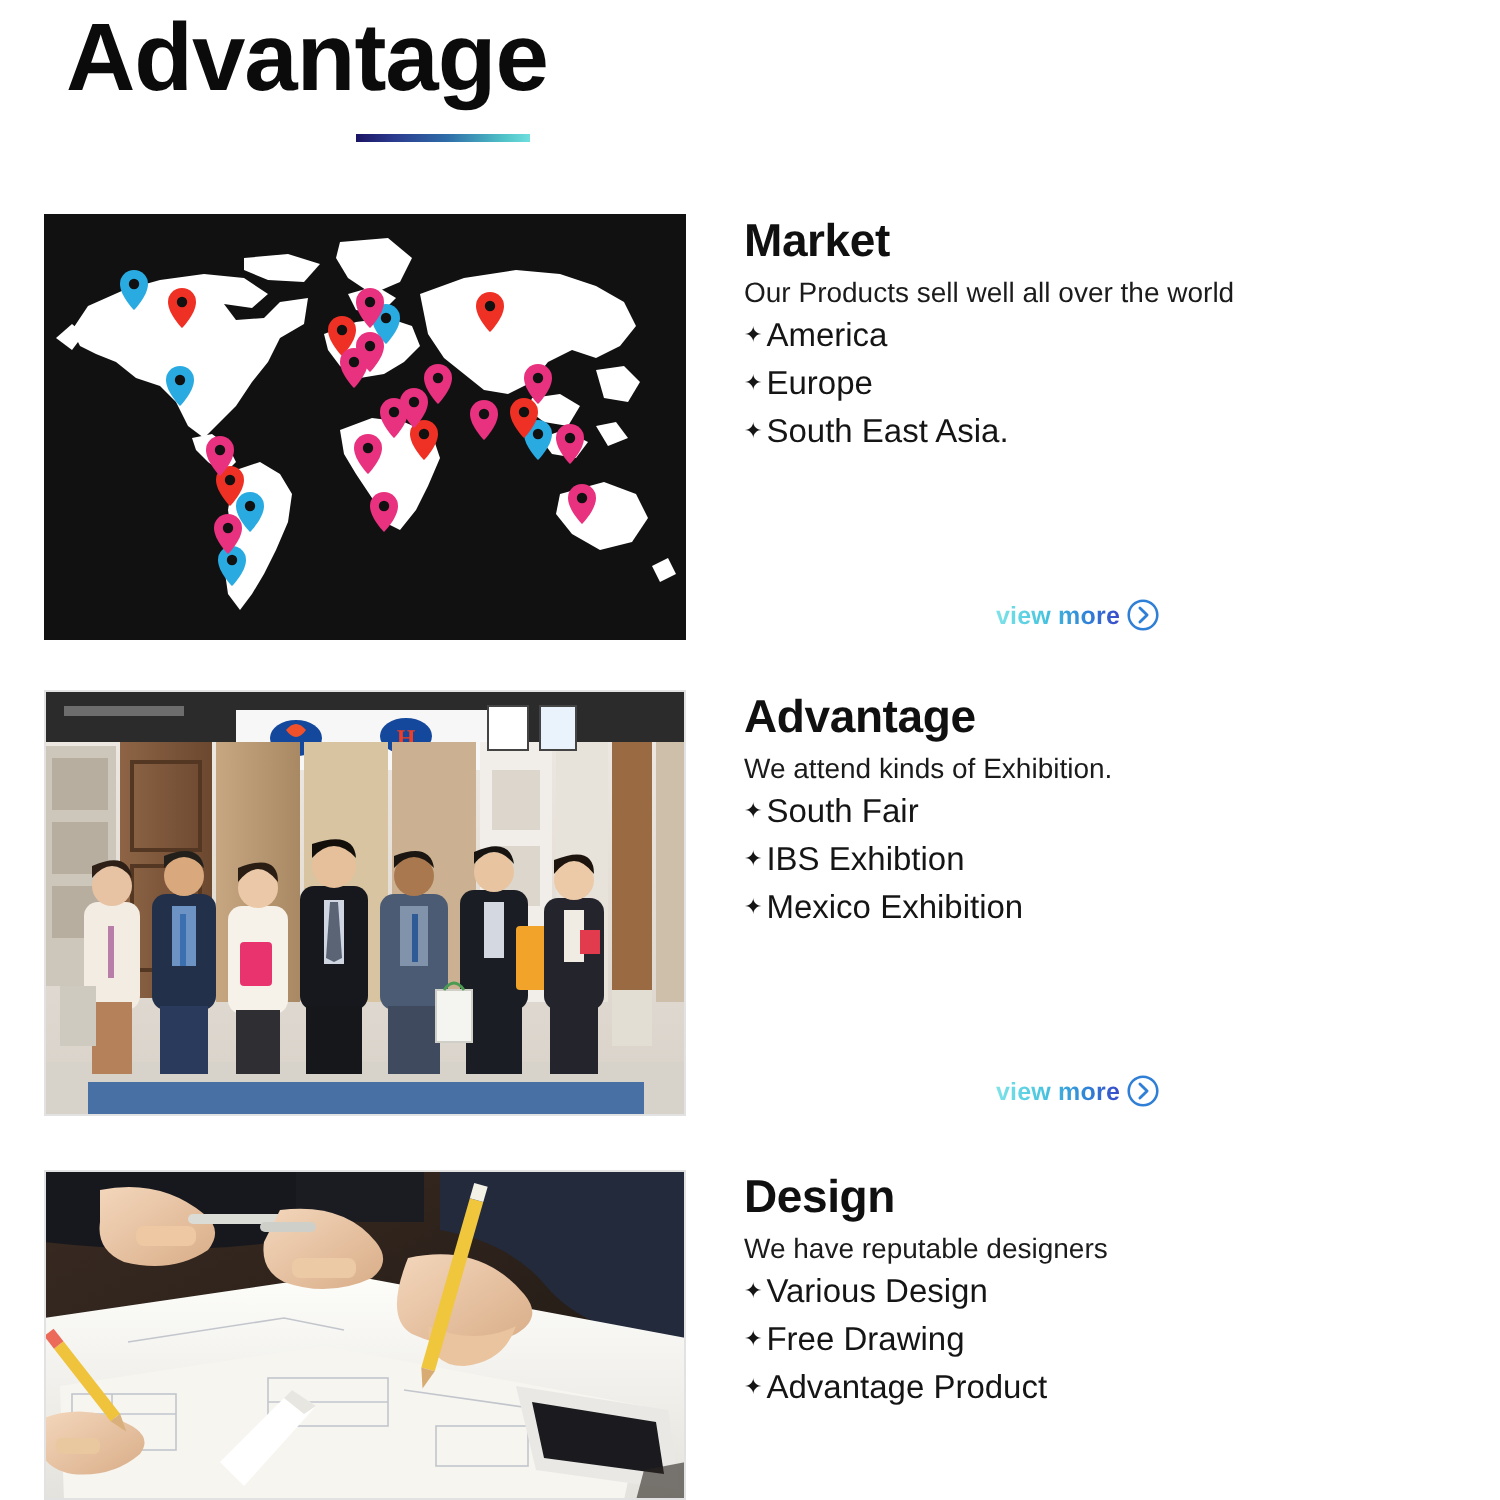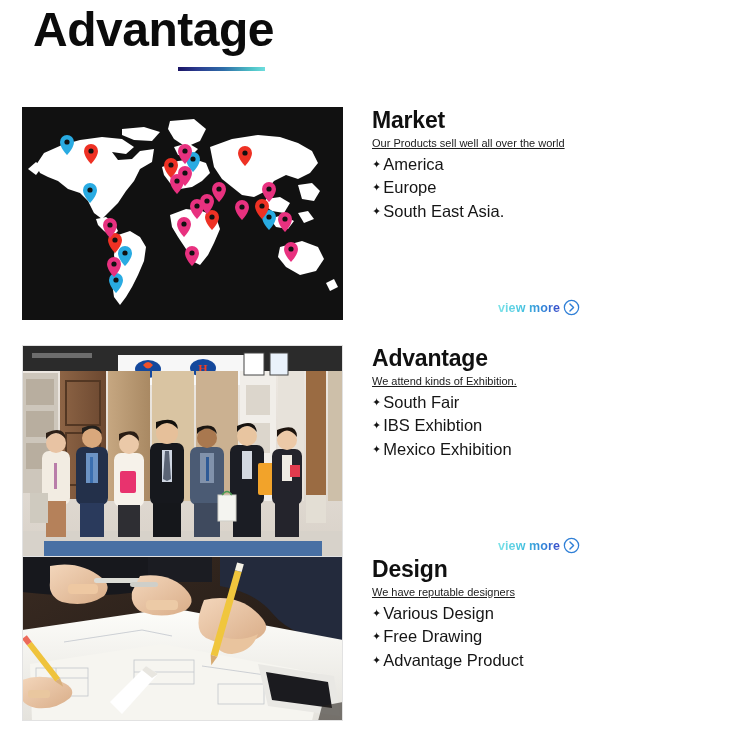--- a/index.html
+++ b/index.html
@@ -36,21 +36,21 @@
     top: 67px;
     width: 87px;
     height: 4px;
     background: linear-gradient(90deg, #1b1464 0%, #2b3b8f 22%, #2e6ca8 52%, #4fc3c8 85%, #6fdede 100%);
   }
 
   
   .row { position: absolute; left: 0; width: 608px; }
   .row-market     { top: 107px; height: 213px; }
   .row-exhibition { top: 345px; height: 213px; }
-  .row-design     { top: 556px; height: 165px; }
+  .row-design     { top: 585px; height: 165px; }
 
   .media {
     position: absolute;
     left: 22px;
     top: 0;
     width: 321px;
     height: 100%;
     overflow: hidden;
     background: #111;
   }
@@ -64,26 +64,25 @@
   }
   .copy h3 {
     font-size: 23px;
     font-weight: bold;
     color: #101010;
     line-height: 1.2;
     margin-bottom: 1px;
     letter-spacing: -0.2px;
   }
   .copy .lead {
-    font-size: 11px;
+    font-size: 14px;
     color: #1b1b1b;
     line-height: 1.45;
     margin-bottom: 1px;
     white-space: nowrap;
-    text-decoration: underline;
   }
   .copy ul { list-style: none; }
   .copy ul li {
     font-size: 16.5px;
     color: #151515;
     line-height: 1.45;
     display: flex;
     align-items: baseline;
   }
   .bullet-mark {

